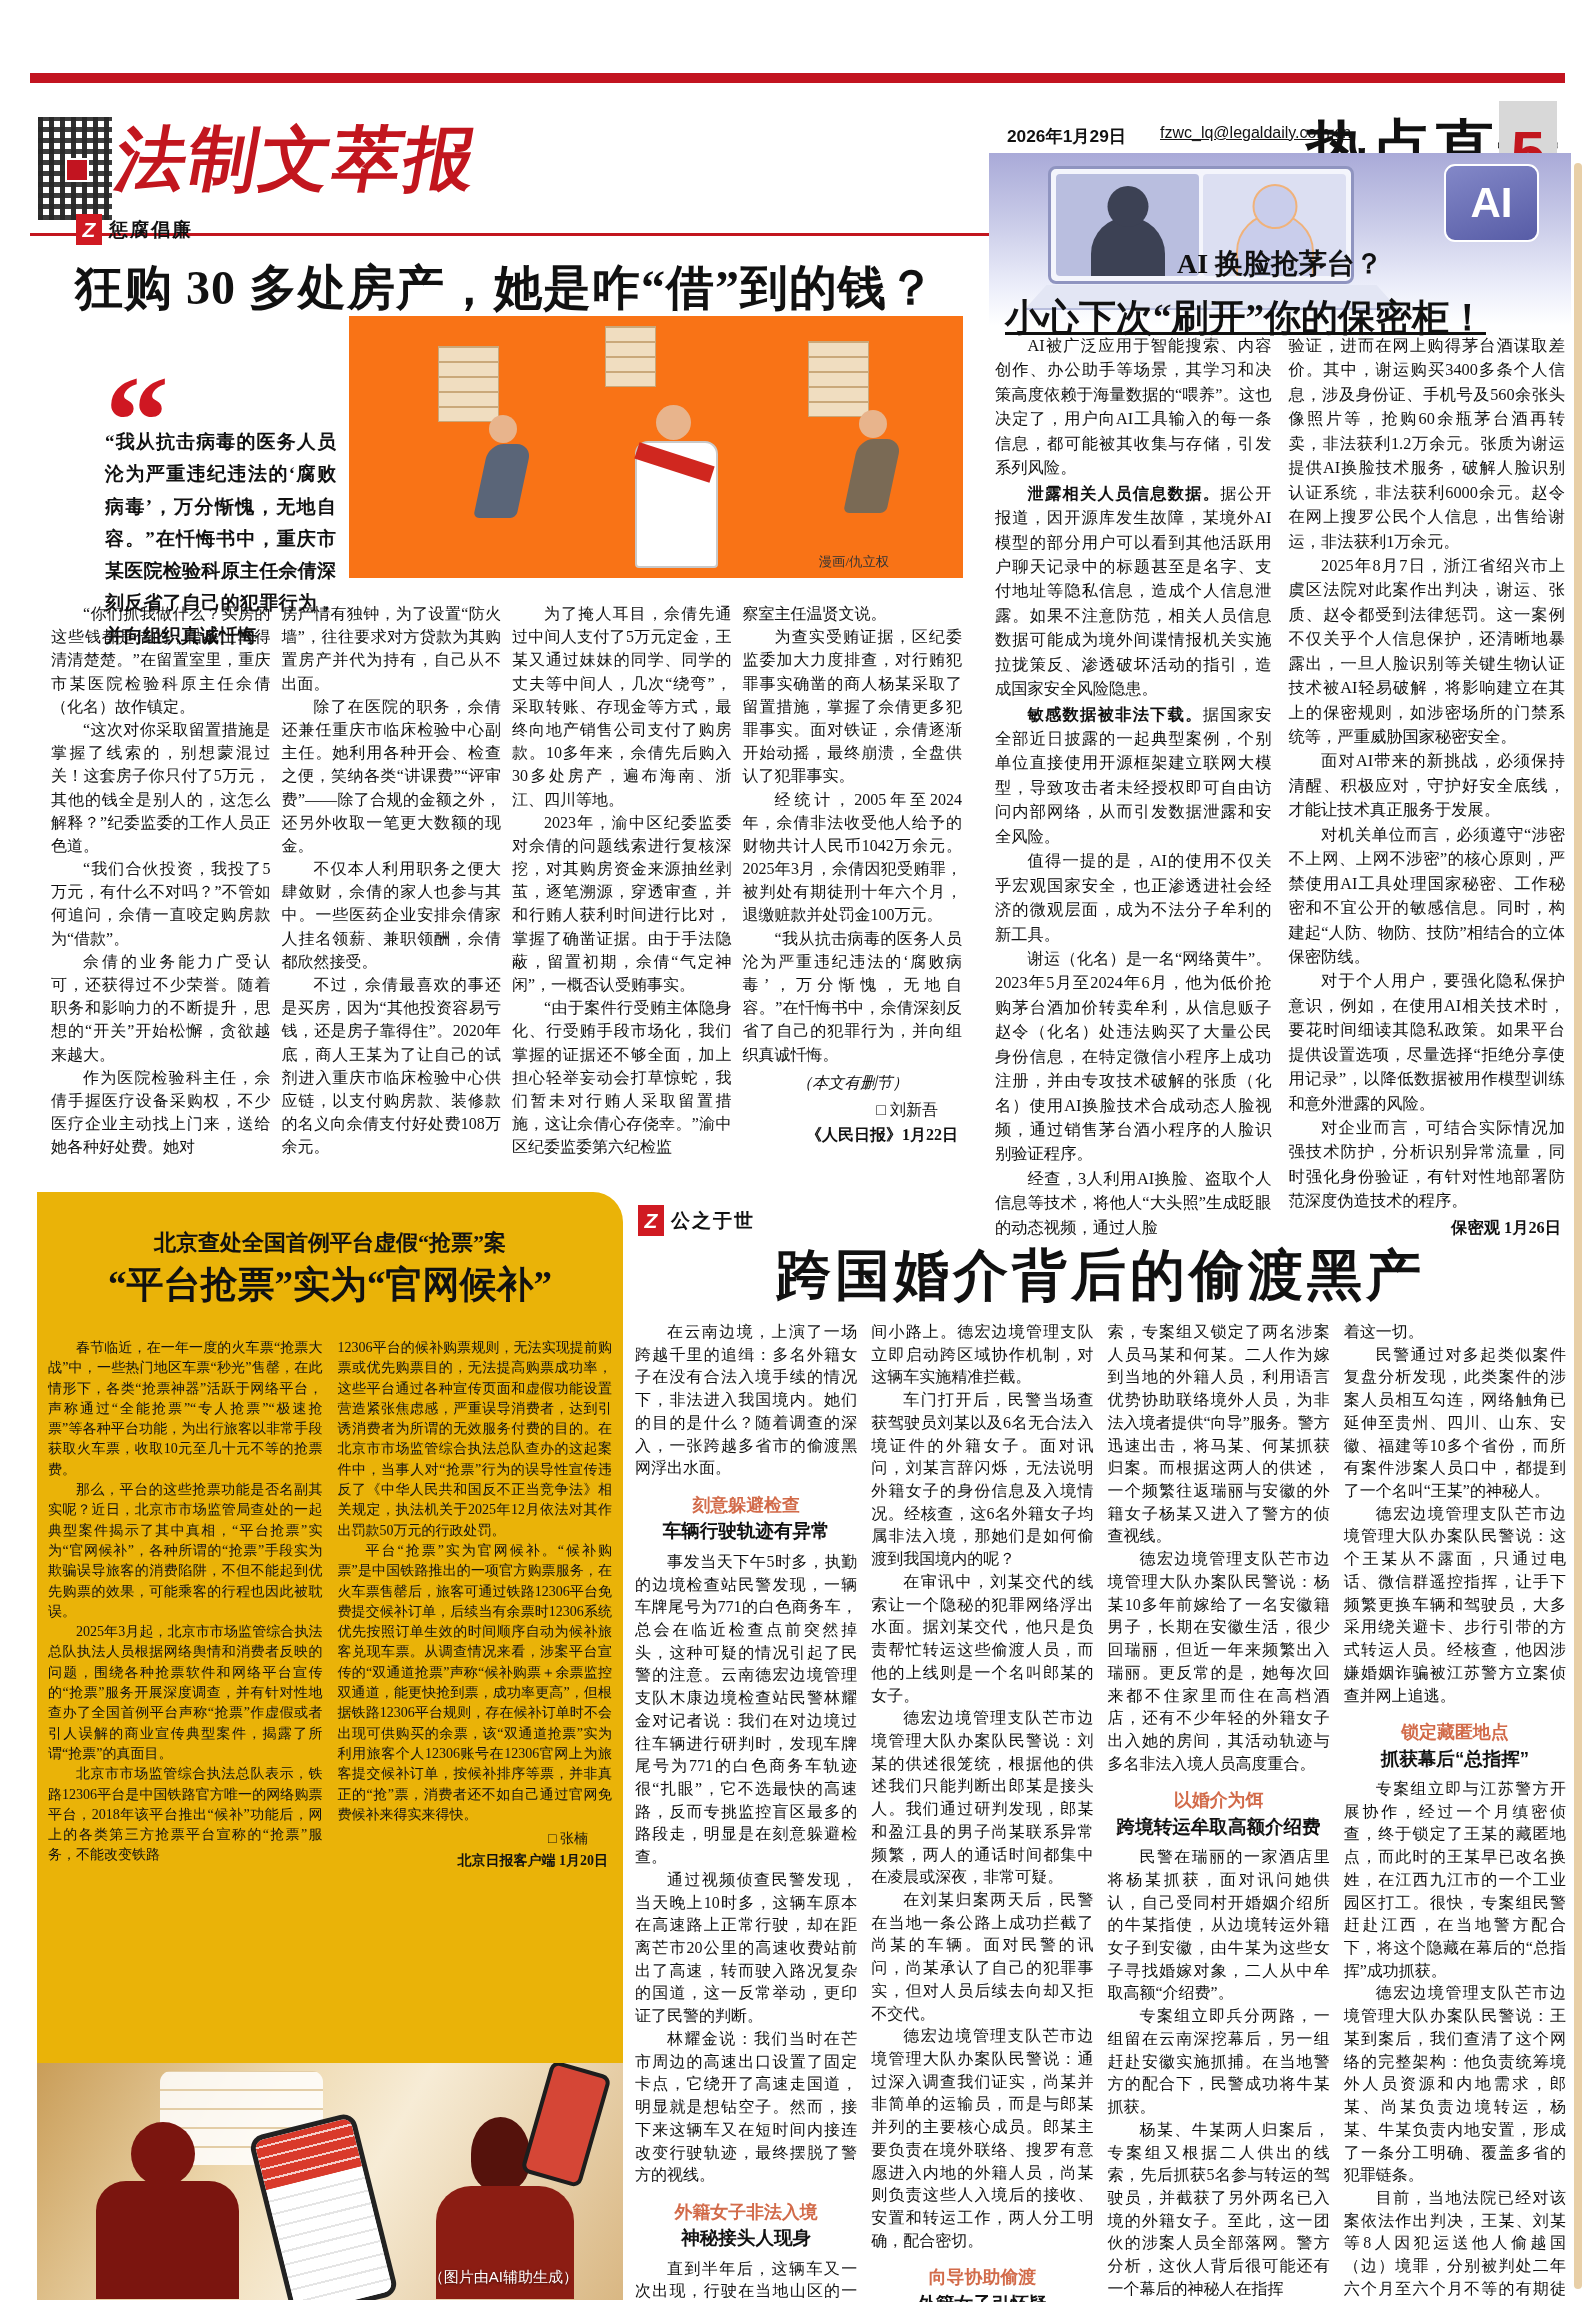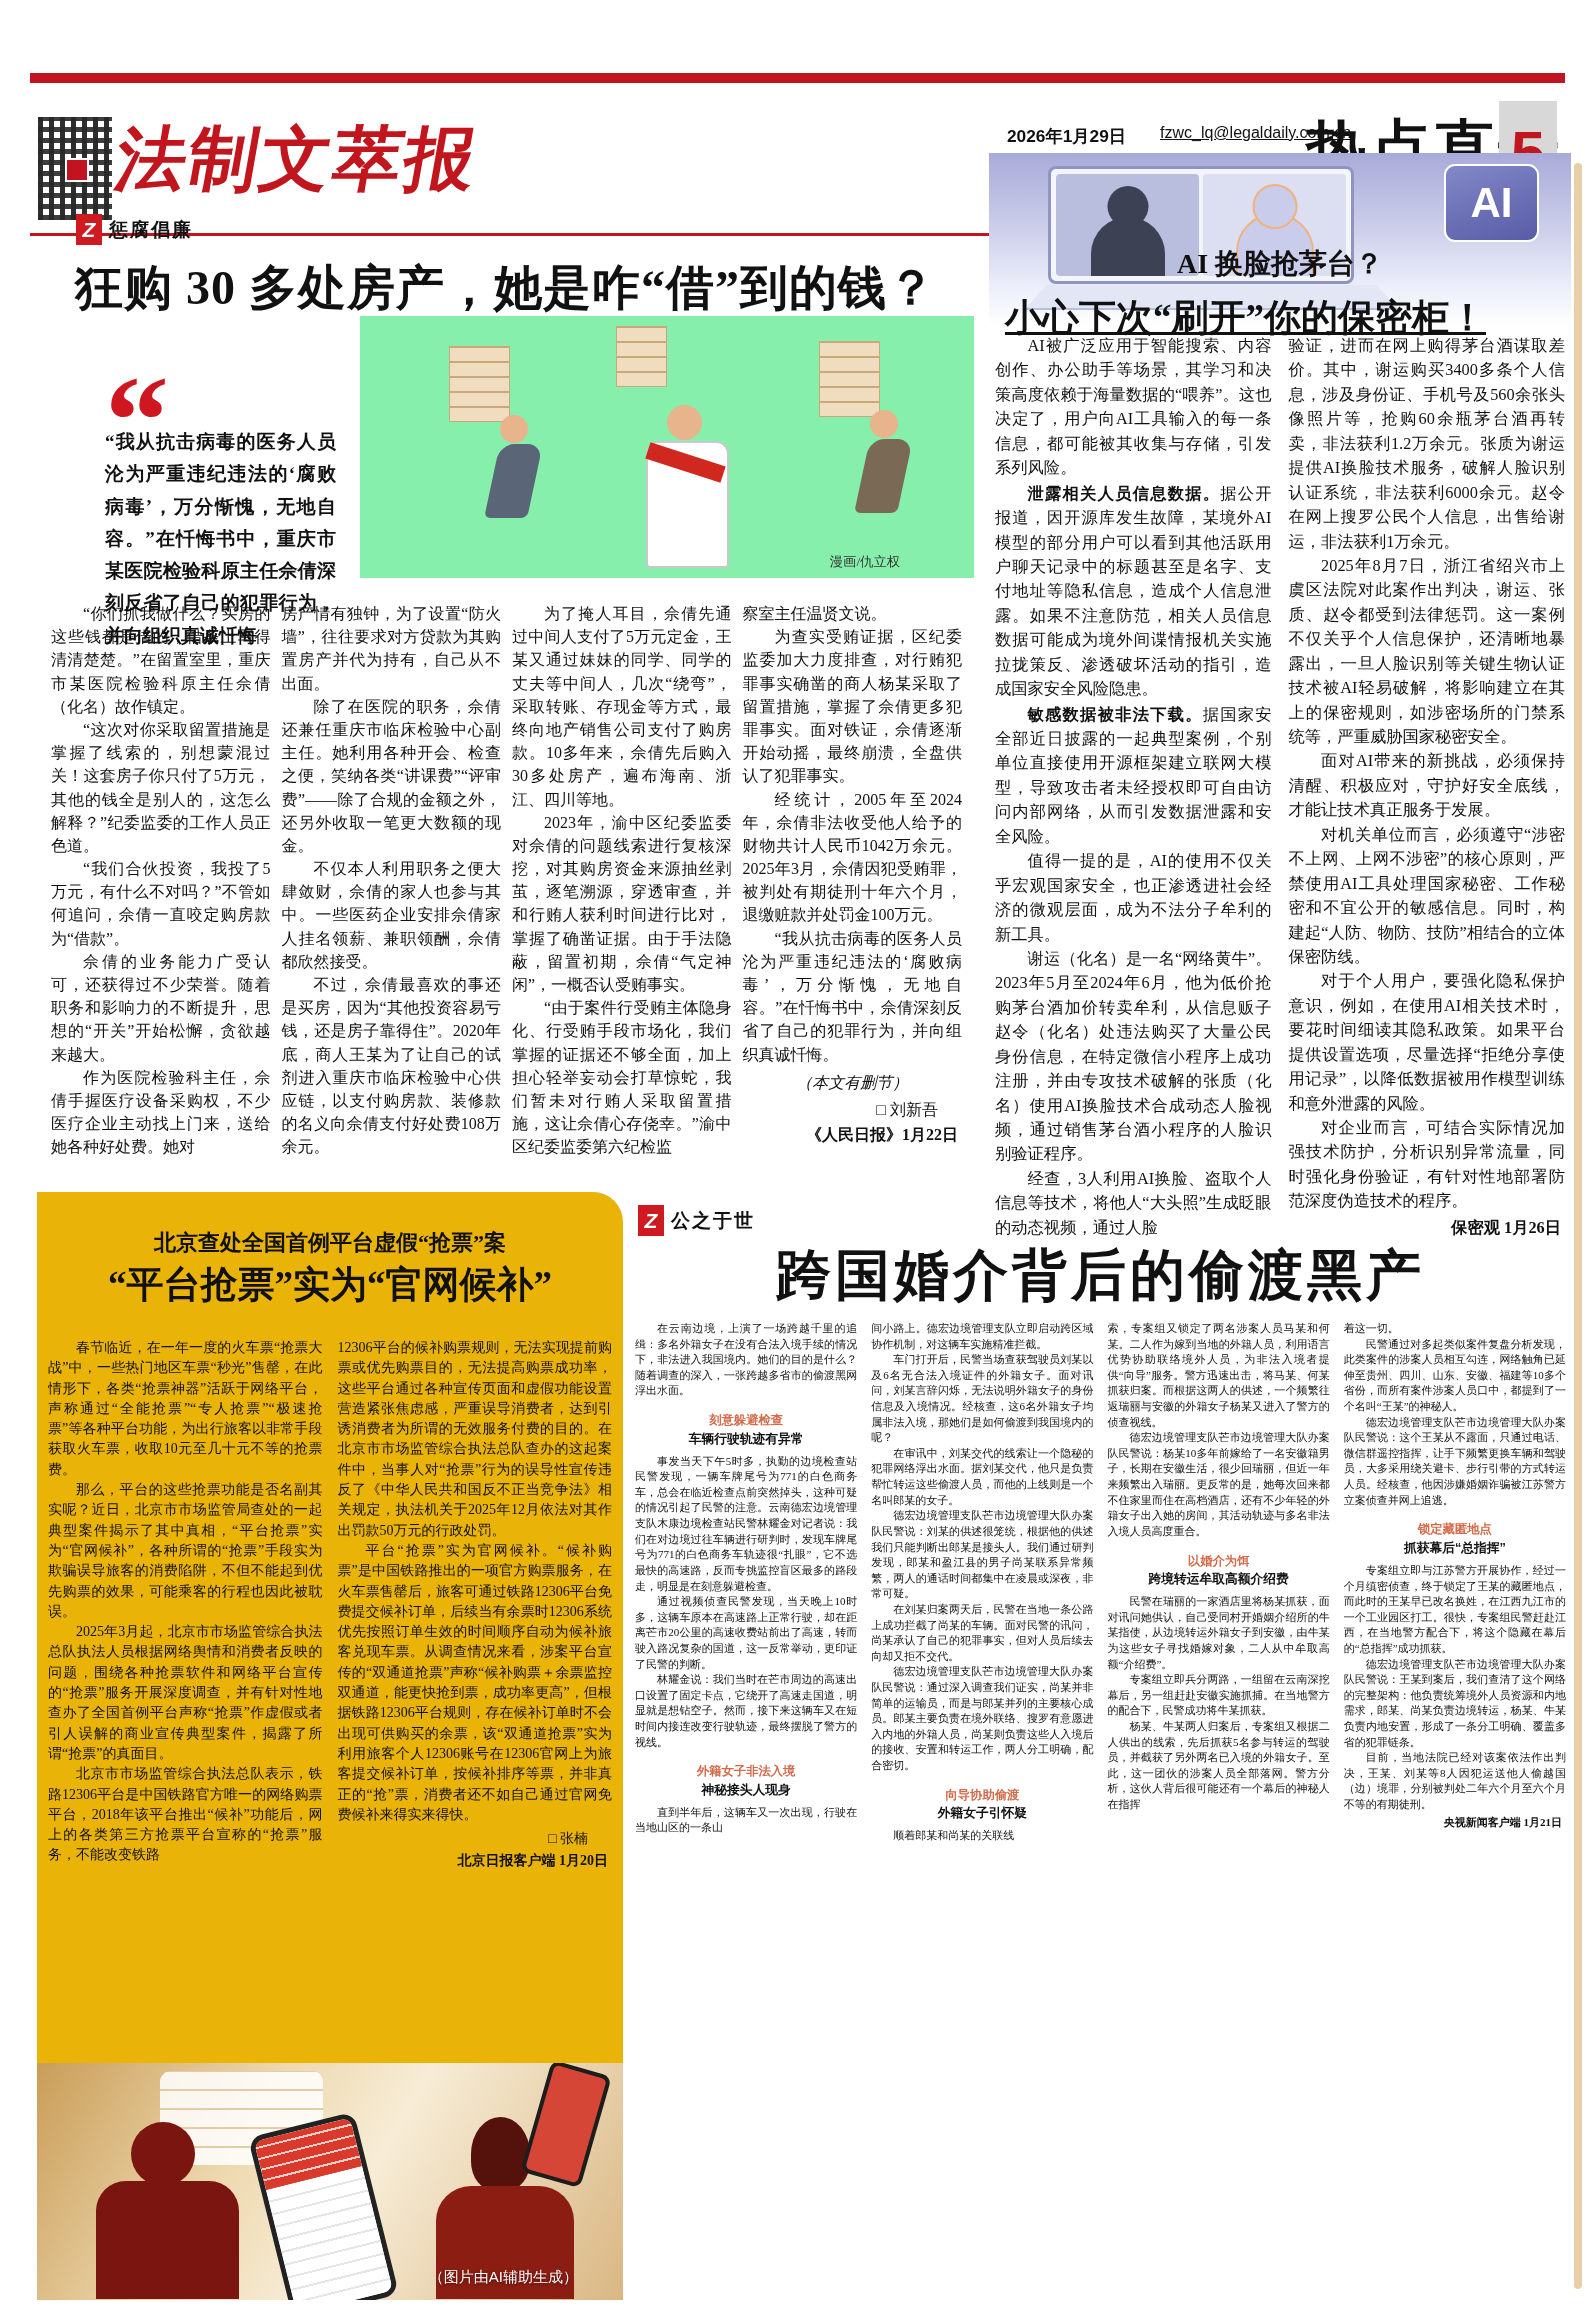--- a/index.html
+++ b/index.html
@@ -48,21 +48,21 @@
   .b-by{text-align:right;padding-right:24px;margin-top:4px !important;}
   .b-cr{text-align:right;font-weight:bold;padding-right:4px;margin-top:2px !important;}
 
   
   .a1{left:47px;top:211px;width:917px;height:989px;}
   .a1-tag{left:29px;top:3px;}
   .a1-head{left:0;top:45px;width:100%;text-align:center;font-size:48px;font-weight:bold;margin:0;letter-spacing:1px;}
   .a1-quote{left:58px;top:142px;width:231px;}
   .qmark{height:64px;overflow:hidden;color:#cf1722;font-size:128px;line-height:1.05;font-weight:bold;}
   .qtext{margin:9px 0 0 0;font-size:19px;font-weight:bold;line-height:1.7;text-align:justify;}
-  .a1-cartoon{left:313px;top:105px;width:614px;height:262px;margin:0;background:#86efac;overflow:hidden;}
+  .a1-cartoon{left:302px;top:105px;width:614px;height:262px;margin:0;background:#f97316;overflow:hidden;}
   .box-stack{position:absolute;width:59px;height:74px;
       background:repeating-linear-gradient(0deg,#f0ddc0 0 13px,#caa87a 13px 15px);border:1.5px solid #caa87a;}
   .runner{position:absolute;width:59px;height:113px;}
   .runner .head{position:absolute;left:17px;top:0;width:28px;height:28px;border-radius:50%;background:#e8b48c;}
   .runner .body{position:absolute;left:9px;top:29px;width:43px;height:74px;border-radius:15px 15px 6px 6px;background:#5a6578;transform:skewX(-12deg);}
   .doctor{position:absolute;left:276px;top:89px;width:99px;height:163px;}
   .doctor .head{position:absolute;left:31px;top:0;width:35px;height:35px;border-radius:50%;background:#e8b48c;}
   .doctor .coat{position:absolute;left:10px;top:36px;width:79px;height:123px;border-radius:13px 13px 4px 4px;
                 background:#fff;border:2px solid #c9c9c9;}
   .doctor .sash{position:absolute;left:10px;top:49px;width:79px;height:17px;background:#d0271f;transform:rotate(18deg);}
@@ -109,21 +109,21 @@
         background-image:repeating-linear-gradient(0deg,transparent 0 9px,rgba(255,255,255,.75) 9px 11px);}
   .phone .ph-body{height:72%;background:repeating-linear-gradient(0deg,#fff 0 11px,#e5e5e5 11px 13px);}
   .phone-red{background:#d54636;border:4px solid #1d1d1d;border-radius:9px;}
   .a3-img figcaption{position:absolute;right:45px;bottom:13px;color:#fff;font-size:15px;
           font-family:Liberation Sans, sans-serif;text-shadow:0 1px 3px rgba(0,0,0,.55);}
 
   
   .a4{left:632px;top:1192px;width:937px;height:1115px;}
   .a4-tag{left:6px;top:13px;}
   .a4-head{left:0;top:47px;width:100%;text-align:center;font-size:55px;font-weight:bold;margin:0;letter-spacing:4px;}
-  .a4-cols{left:3px;top:129px;width:931px;height:981px;overflow:hidden;gap:14px;font-size:11px;line-height:1.42;}
+  .a4-cols{left:3px;top:129px;width:931px;height:981px;overflow:hidden;gap:14px;font-size:16px;line-height:1.42;}
 </style>
 </head>
 <body>
 
 <div class="page">
 
   <div class="abs topbar"></div>
 
   <div class="abs qr">
     <div class="qr-heart"></div>

